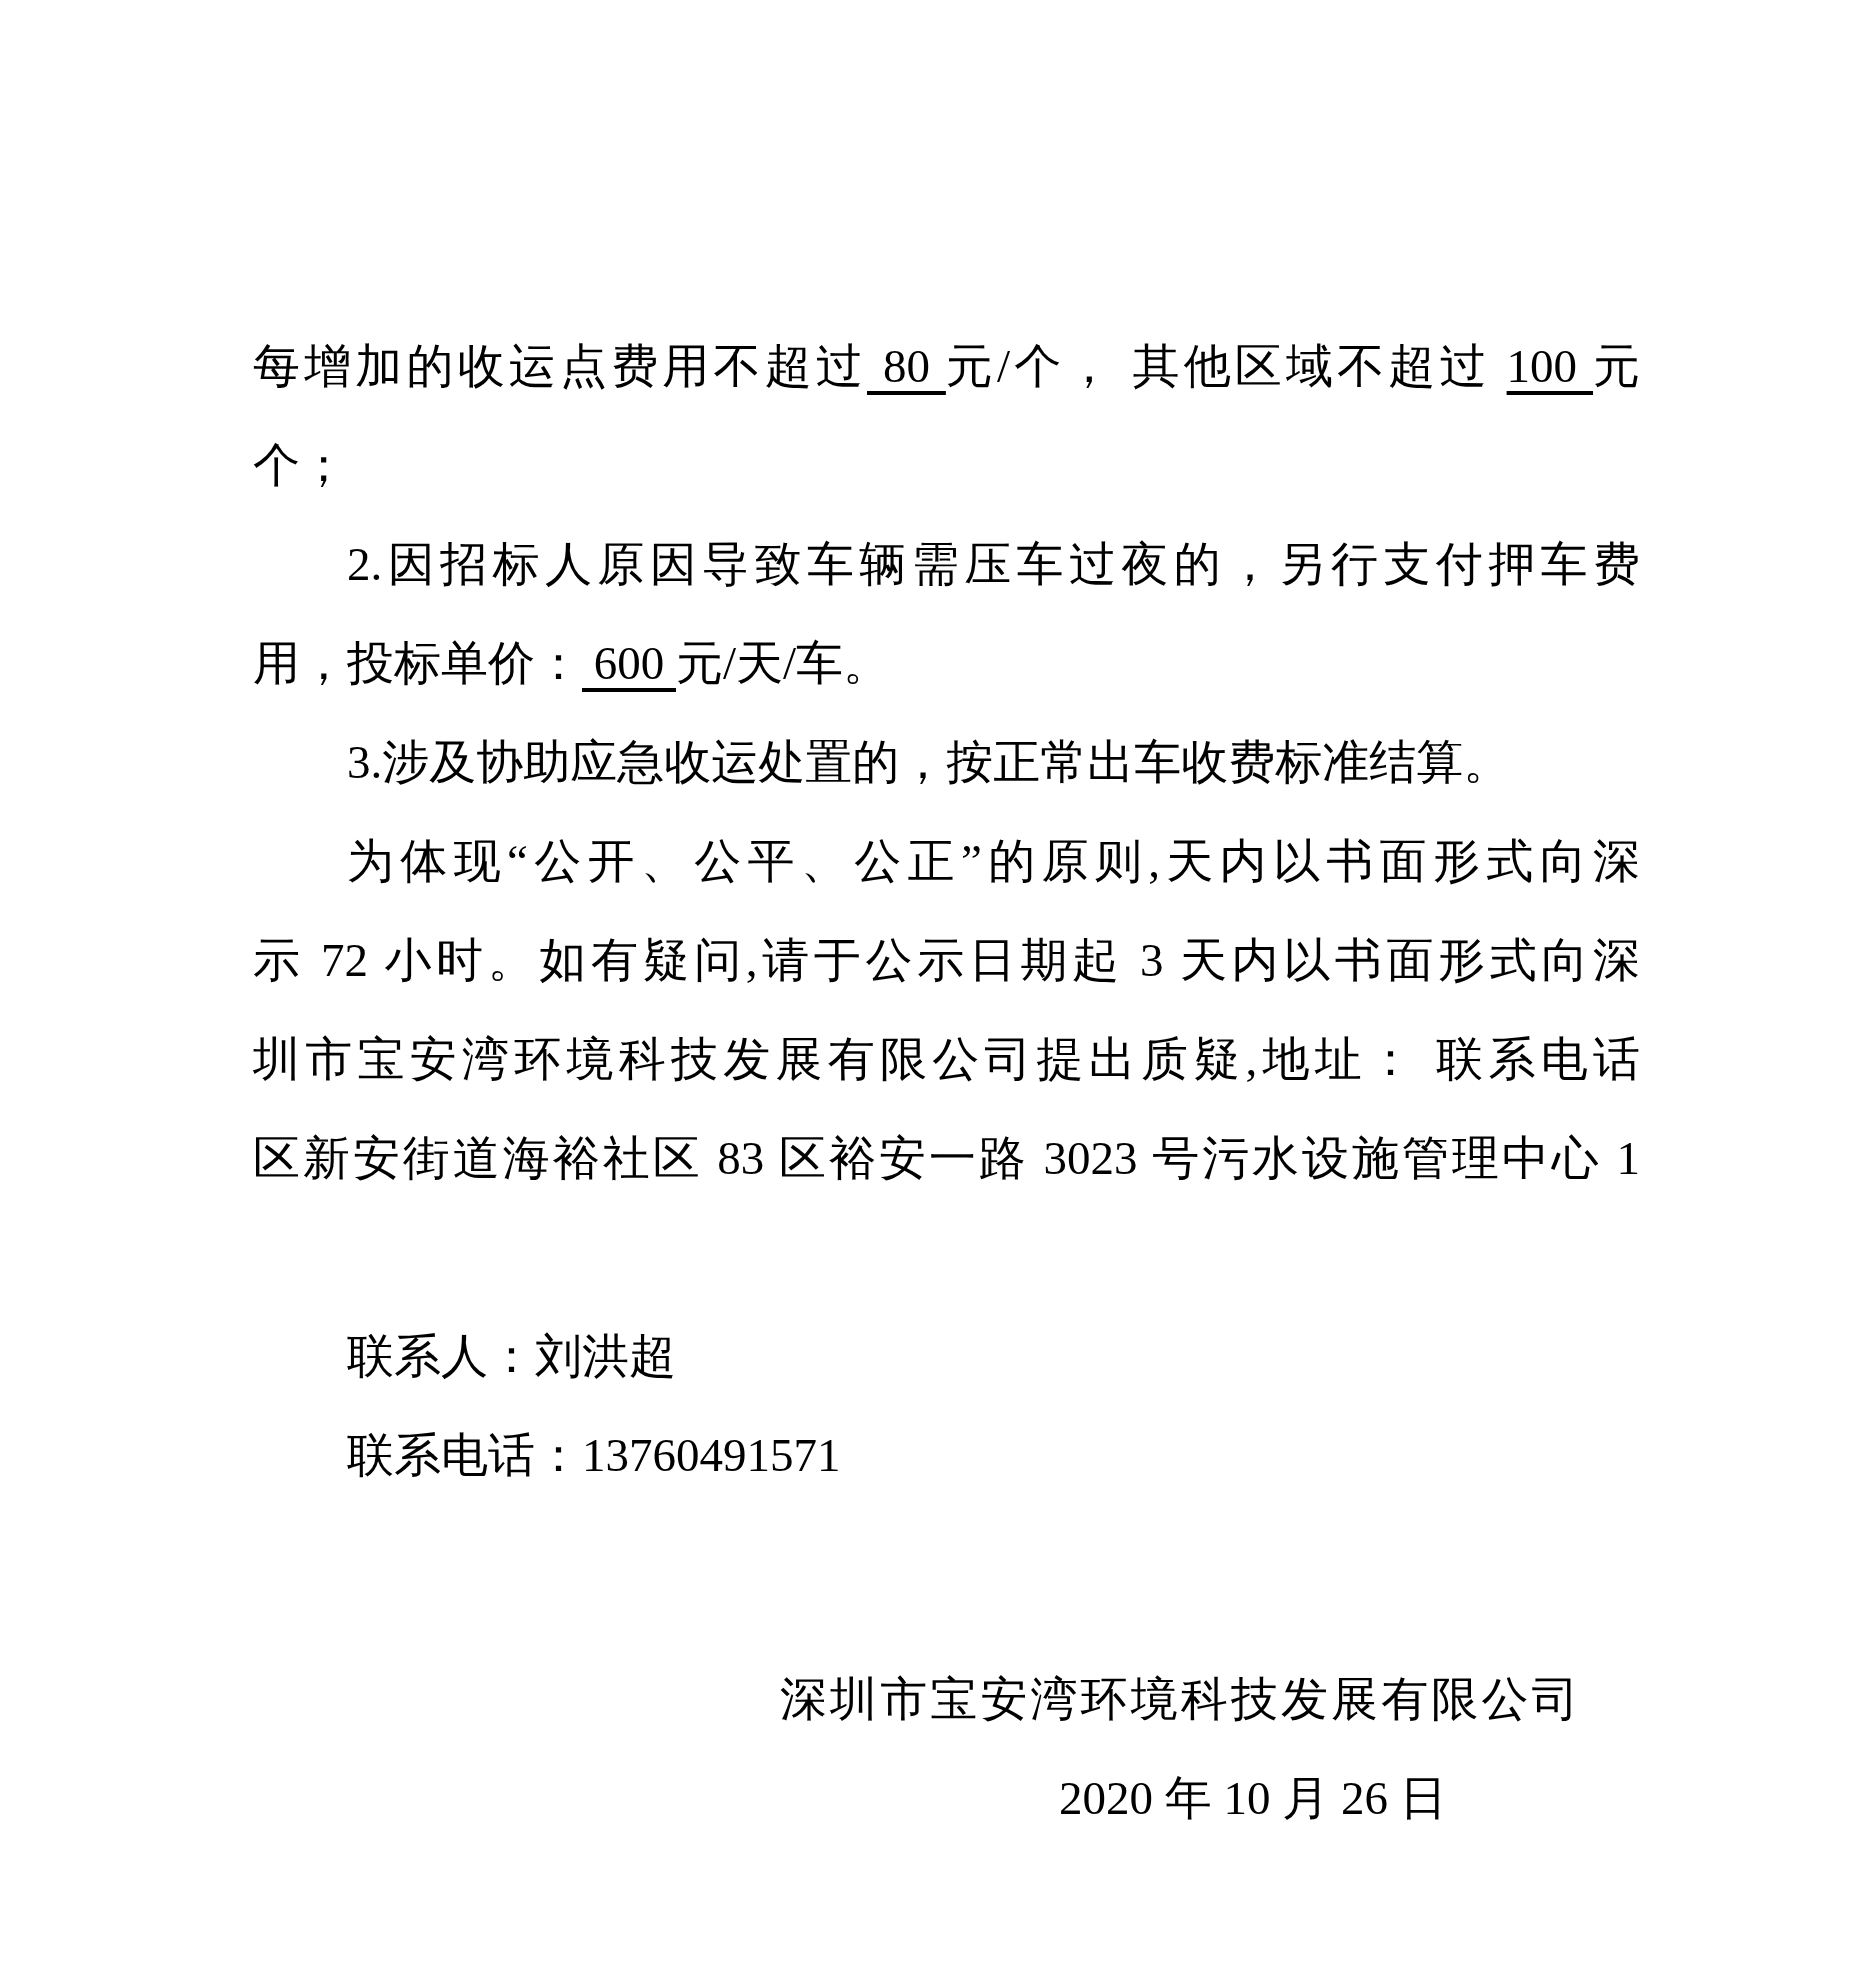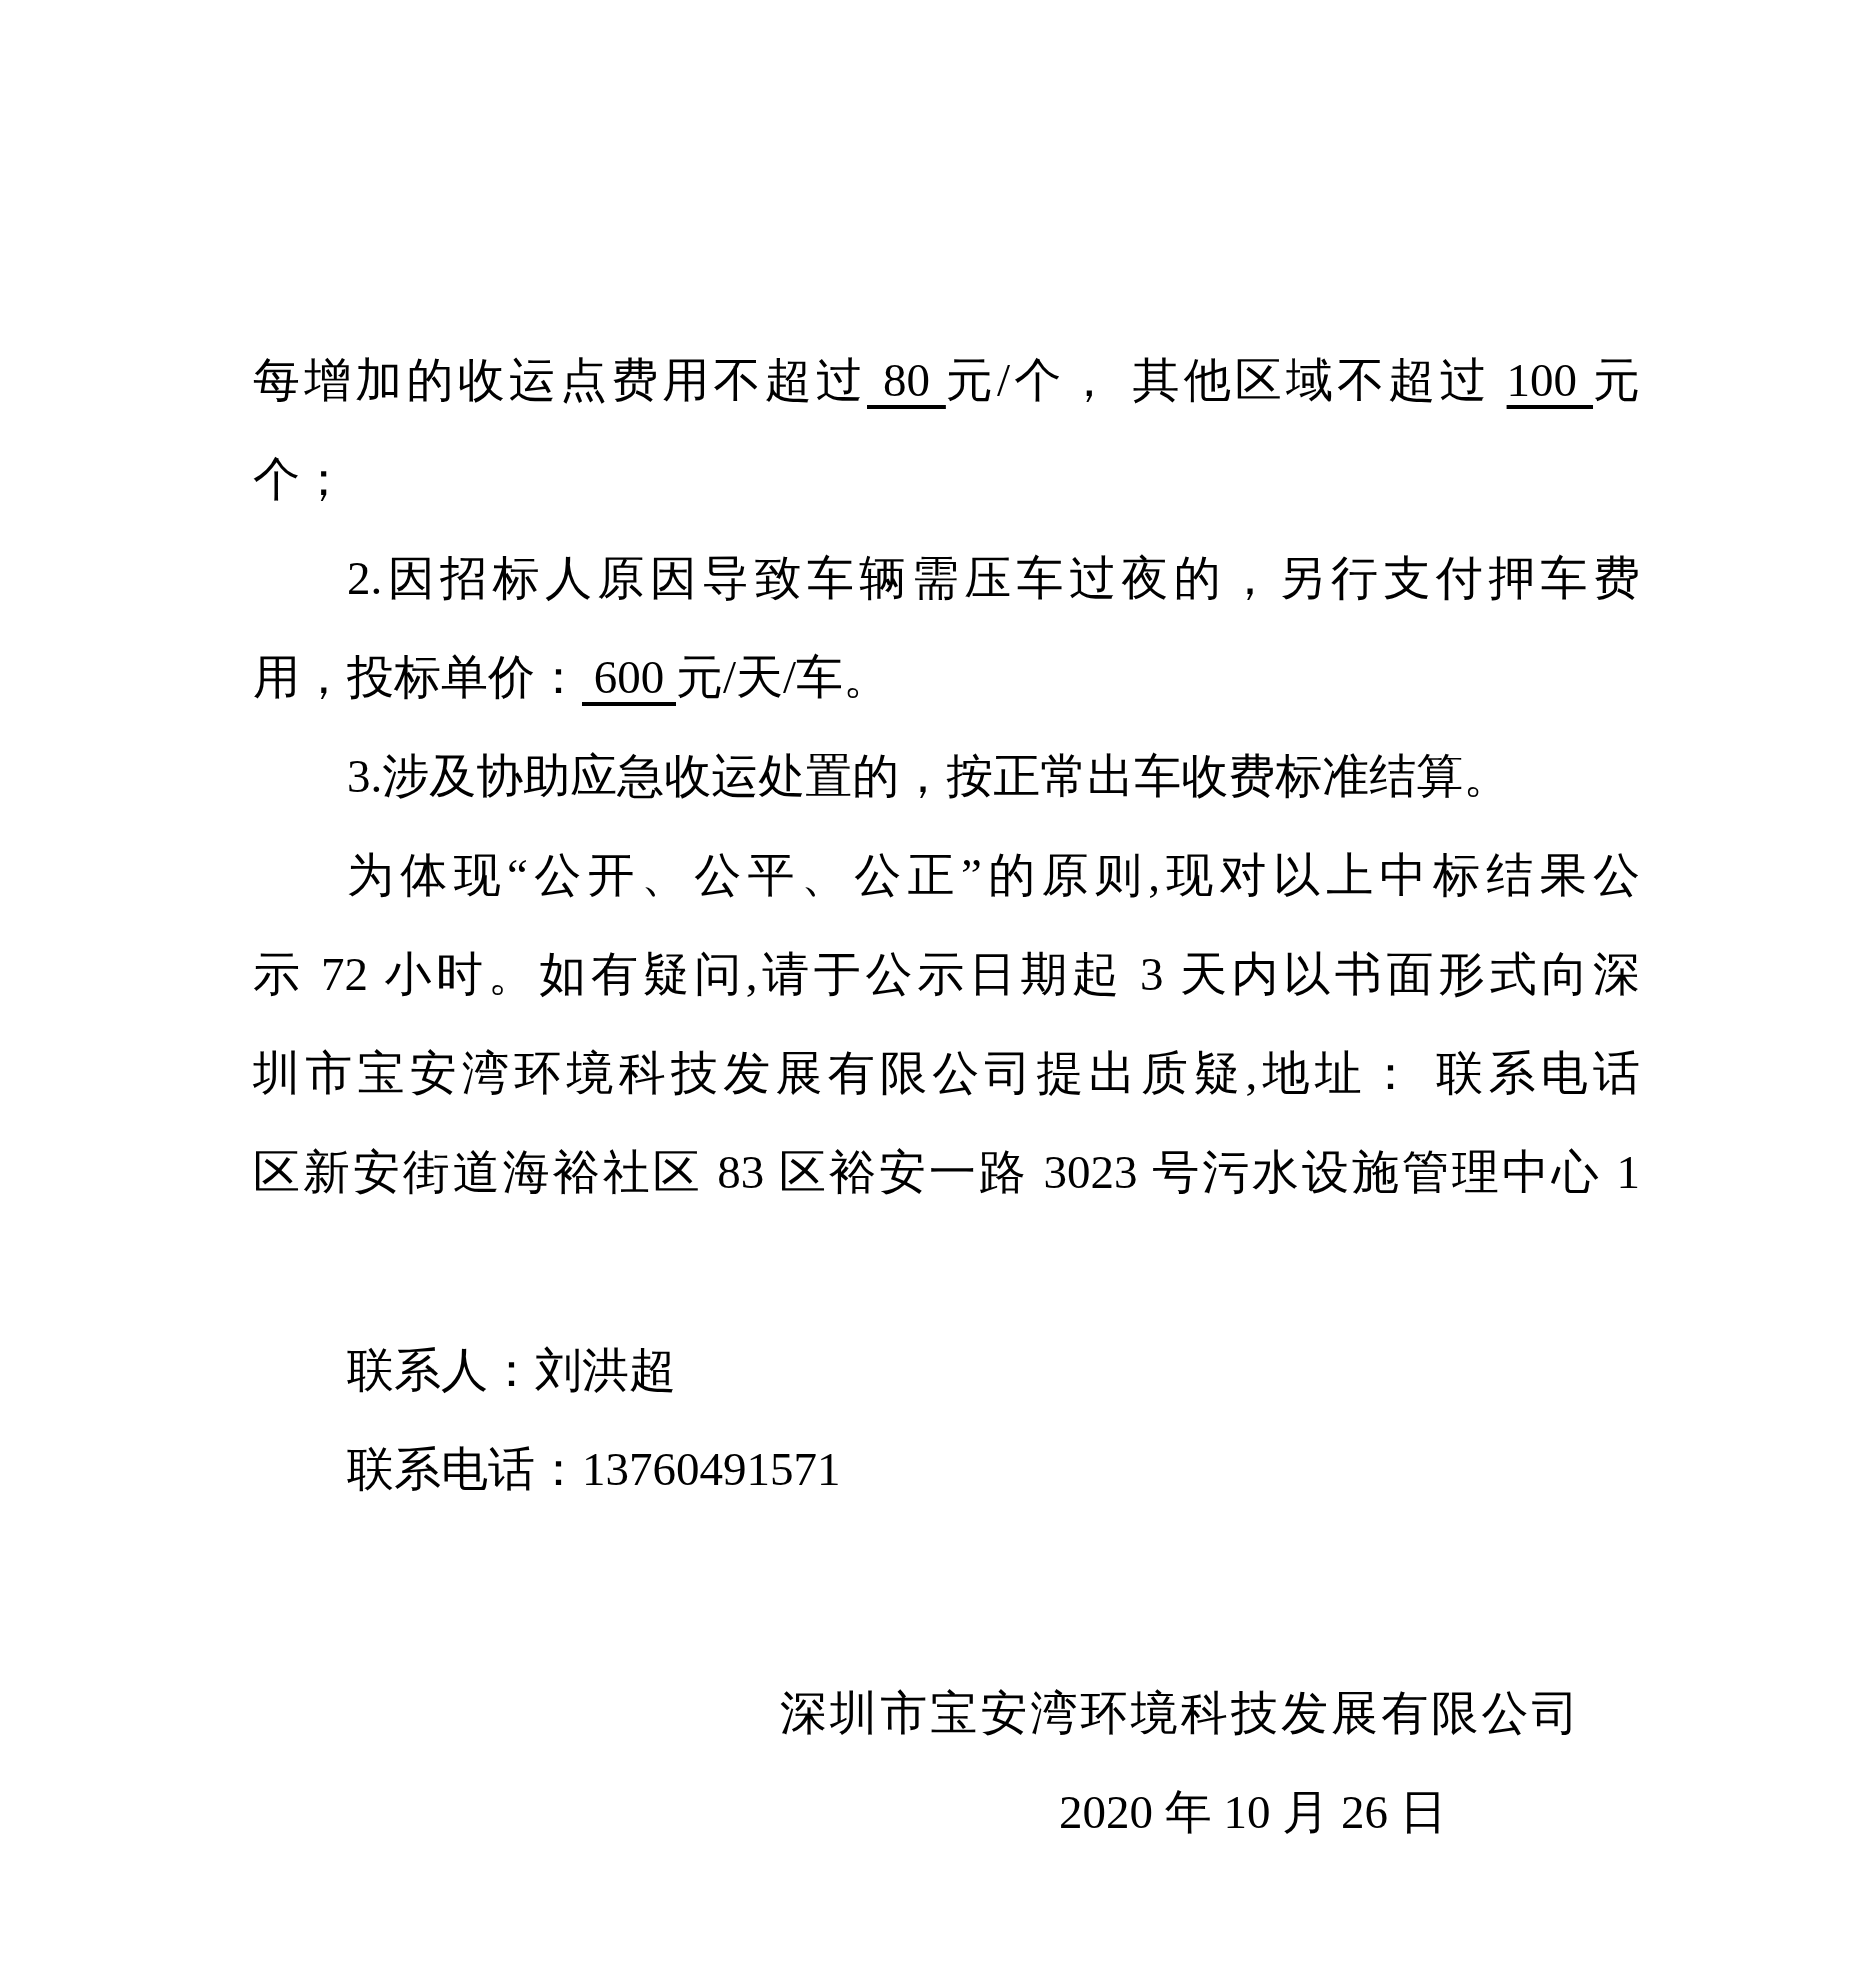--- a/index.html
+++ b/index.html
@@ -12,21 +12,21 @@
     width: 1872px;
     height: 2647px;
     background: #ffffff;
     color: #000000;
     font-family: "Liberation Serif", "DejaVu Serif", serif;
     overflow: hidden;
   }
   .content {
     position: absolute;
     left: 253px;
-    top: 331px;
+    top: 317px;
     width: 1387px;
     font-size: 47px;
     line-height: 99px;
   }
   .line {
     white-space: pre-wrap;
     min-height: 99px;
   }
   .line.justify {
     text-align: justify;
@@ -48,21 +48,21 @@
 </head>
 <body>
 
 <div class="page">
   <div class="content">
       <div class="line justify"><span class="">每增加的收运点费用不超过</span><span class="u"> 80 </span><span class="">元/个， 其他区域不超过 </span><span class="u">100 </span><span class="">元</span></div>
       <div class="line"><span class="">个；</span></div>
       <div class="line justify" style="text-indent: 2em;"><span class="">2.因招标人原因导致车辆需压车过夜的，另行支付押车费</span></div>
       <div class="line"><span class="">用，投标单价：</span><span class="u"> 600 </span><span class="">元/天/车。</span></div>
       <div class="line" style="text-indent: 2em;"><span class="">3.涉及协助应急收运处置的，按正常出车收费标准结算。</span></div>
-      <div class="line justify" style="text-indent: 2em;"><span class="">为体现“公开、公平、公正”的原则,现对以上中标结果公</span></div>
+      <div class="line justify" style="text-indent: 2em;"><span class="">为体现“公开、公平、公正”的原则,天内以书面形式向深</span></div>
       <div class="line justify"><span class="">示 72 小时。如有疑问,请于公示日期起 3 天内以书面形式向深</span></div>
       <div class="line justify"><span class="">圳市宝安湾环境科技发展有限公司提出质疑,地址： 联系电话</span></div>
       <div class="line justify"><span class="">区新安街道海裕社区 83 区裕安一路 3023 号污水设施管理中心 1</span></div>
       <div class="line">&nbsp;</div>
       <div class="line" style="text-indent: 2em;"><span class="">联系人：刘洪超</span></div>
       <div class="line" style="text-indent: 2em;"><span class="">联系电话：13760491571</span></div>
       <div class="spacer" style="height: 145px;"></div>
       <div class="line" style="margin-left: 527px; letter-spacing: 3.1px;"><span class="">深圳市宝安湾环境科技发展有限公司</span></div>
       <div class="line" style="margin-left: 806px;"><span class="">2020 年 10 月 26 日</span></div>
     </div>

